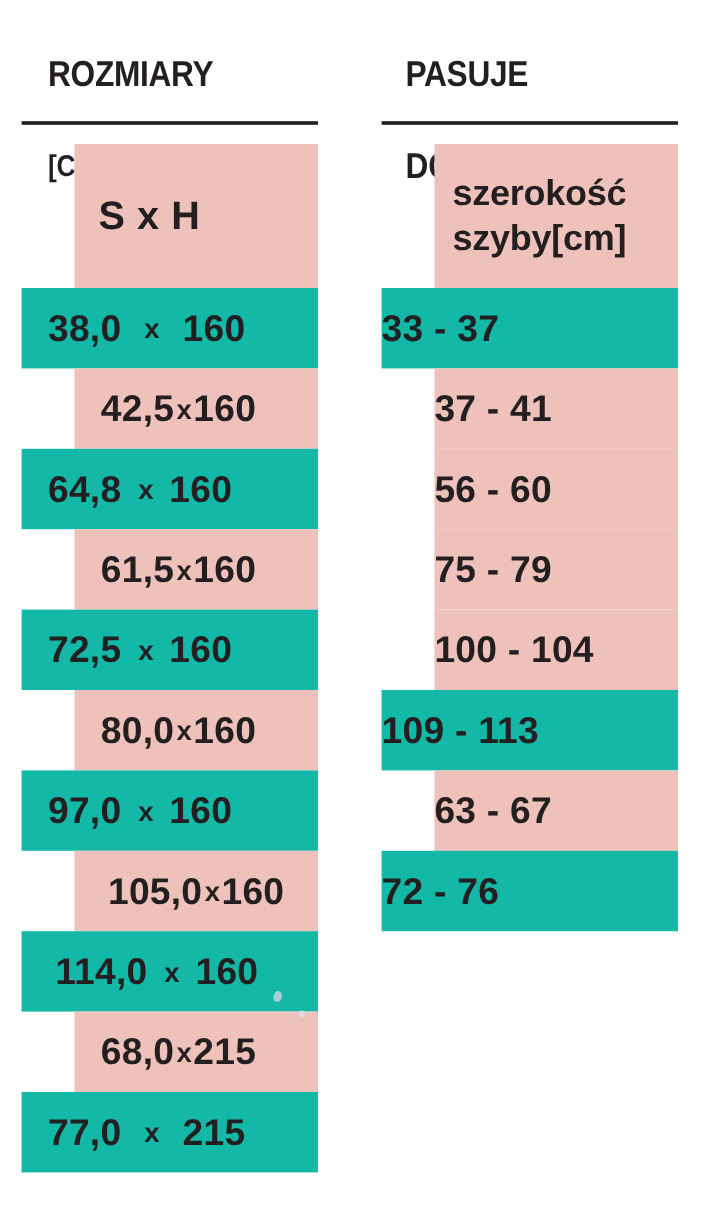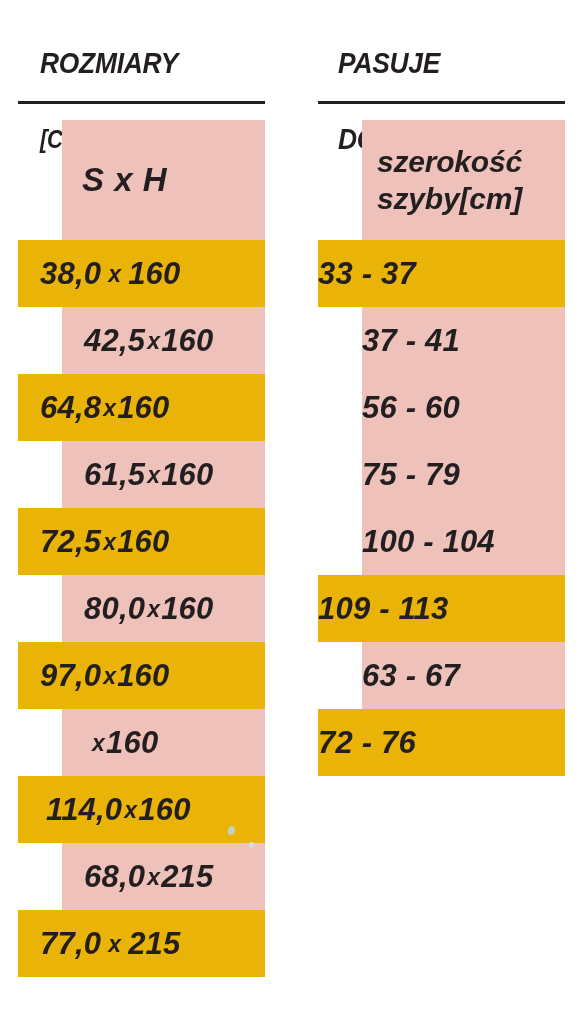--- a/index.html
+++ b/index.html
@@ -16,21 +16,20 @@
     -webkit-font-smoothing: antialiased;
   }
 
   .table-wrap {
     position: absolute;
     left: 0; top: 0;
     width: 586px;
     height: 1010px;
     display: flex;
     flex-direction: row;
-    font-style: italic;
   }
 
   .column {
     position: relative;
     height: 100%;
   }
   .col-sizes  { width: 300px; }
   .col-fits   { width: 286px; }
 
   
@@ -104,21 +103,21 @@
     color: #231f20;
     font-size: 31px;
     letter-spacing: 0.2px;
   }
   .col-sizes .row { padding-left: 22px; }
   .col-fits  .row { }
 
   .row.wide-num { padding-left: 28px; }
 
   .bg-dark  { background: #eec2ba; margin-left: 44px; }
-  .bg-light { background: #eab308; }
+  .bg-light { background: #14b8a6; gap: 12px; }
 
   .w  { }
   .sep {
     font-size: 23px;
     font-weight: bold;
     padding: 0 1px 0 2px;
     position: relative;
     top: 1px;
   }
   .sep.spaced { padding: 0 7px 0 7px; }
@@ -195,20 +194,21 @@
             <span class="w">80,0</span>
             <span class="sep">x</span>
             <span class="h"> 160</span>
           </div>
           <div class="row bg-light">
             <span class="w">97,0</span>
             <span class="sep">x</span>
             <span class="h"> 160</span>
           </div>
           <div class="row bg-dark wide-num">
+            <span class="w">105,0</span>
             <span class="sep">x</span>
             <span class="h"> 160</span>
           </div>
           <div class="row bg-light wide-num">
             <span class="w">114,0</span>
             <span class="sep">x</span>
             <span class="h"> 160</span>
           </div>
           <div class="row bg-dark">
             <span class="w">68,0</span>

